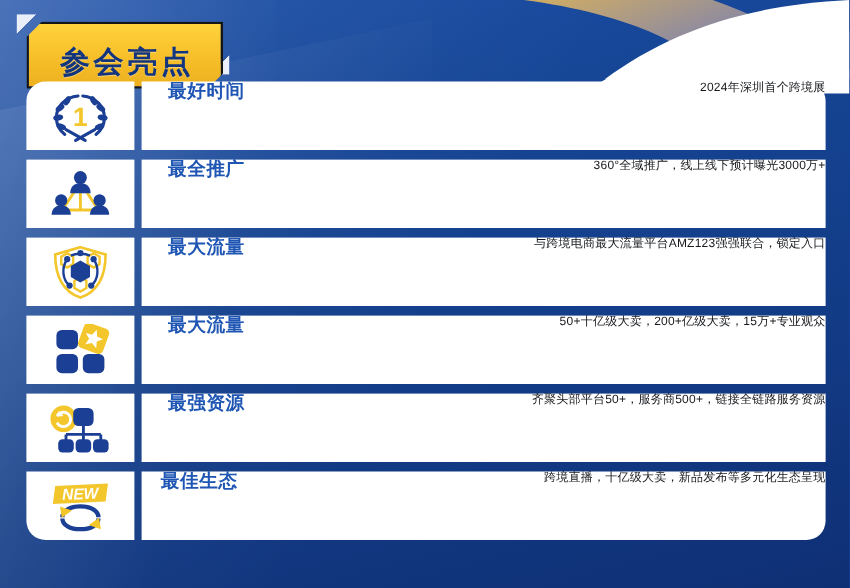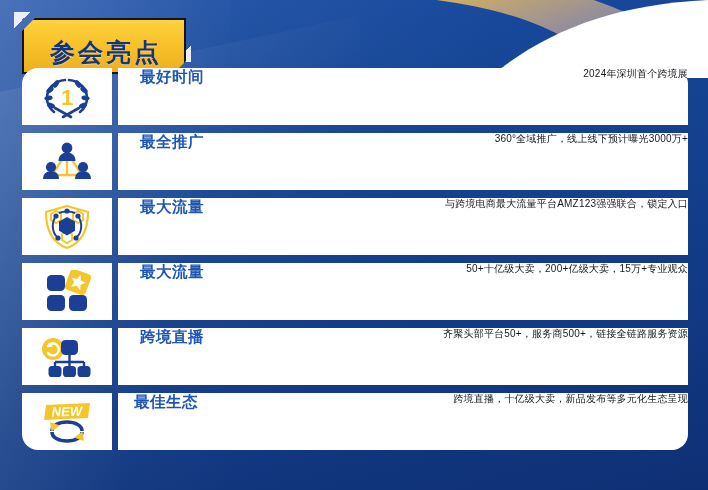--- a/index.html
+++ b/index.html
@@ -222,21 +222,21 @@
           <path d="M9.6,7.5 l0,4.6 l4.4,-0.4 Z" fill="#ffffff"></path>
           <rect x="22" y="5" width="17" height="15" rx="4.5" fill="#1b3f94"></rect>
           <path d="M30.5,20 L30.5,27 M16,27 L45,27 M16,27 L16,32 M30.5,27 L30.5,32 M45,27 L45,32" stroke="#1b3f94" stroke-width="2.4" fill="none"></path>
           <rect x="9.5" y="31" width="13" height="11" rx="3.6" fill="#1b3f94"></rect>
           <rect x="24" y="31" width="13" height="11" rx="3.6" fill="#1b3f94"></rect>
           <rect x="38.5" y="31" width="13" height="11" rx="3.6" fill="#1b3f94"></rect>
         </svg>
       </div>
       <div class="gap"></div>
       <div class="text-cell">
-        <div class="r-title">跨境直播</div>
+        <div class="r-title">最强资源</div>
         <div class="r-desc">齐聚头部平台50+，服务商500+，链接全链路服务资源</div>
       </div>
     </div>
 
     <div class="row">
       <div class="icon-cell">
         <svg width="58" height="44" viewBox="0 0 58 44">
           <path d="M8,5 L52,3 L50,18 L6,20 Z" fill="#f3c72c"></path>
           <text x="29" y="16" text-anchor="middle" font-family="Liberation Sans, sans-serif" font-size="13" font-style="italic" font-weight="bold" fill="#ffffff" transform="rotate(-2 29 16)">NEW</text>
           <g fill="none" stroke="#1b3f94" stroke-width="3.6">

